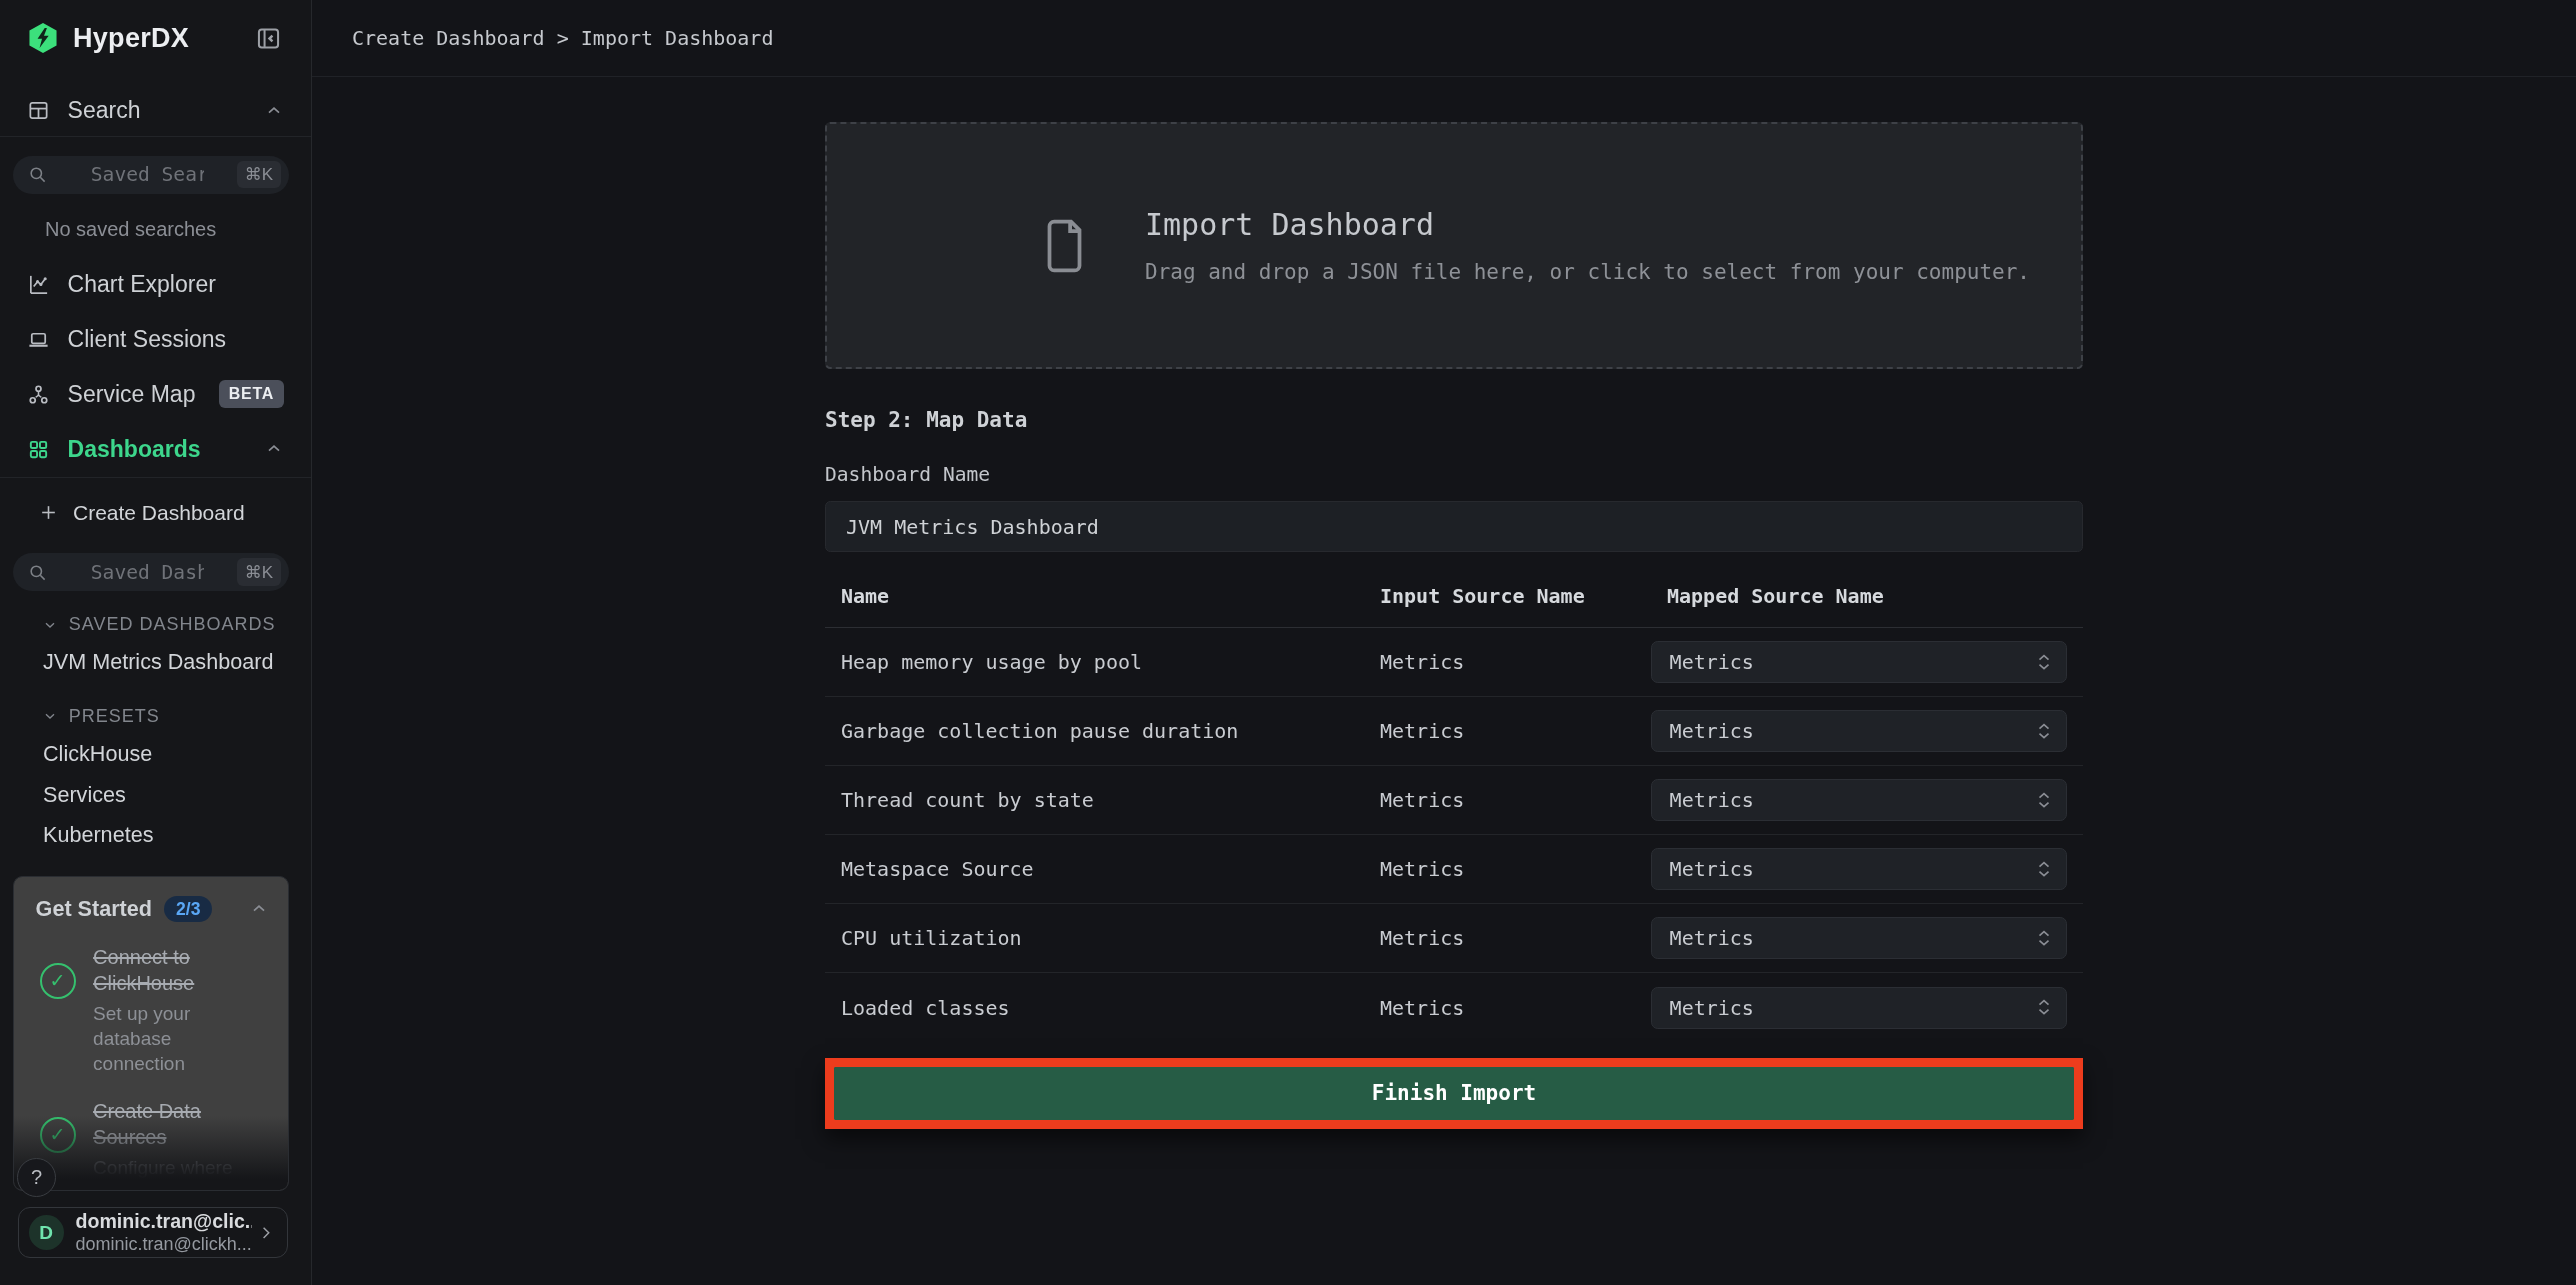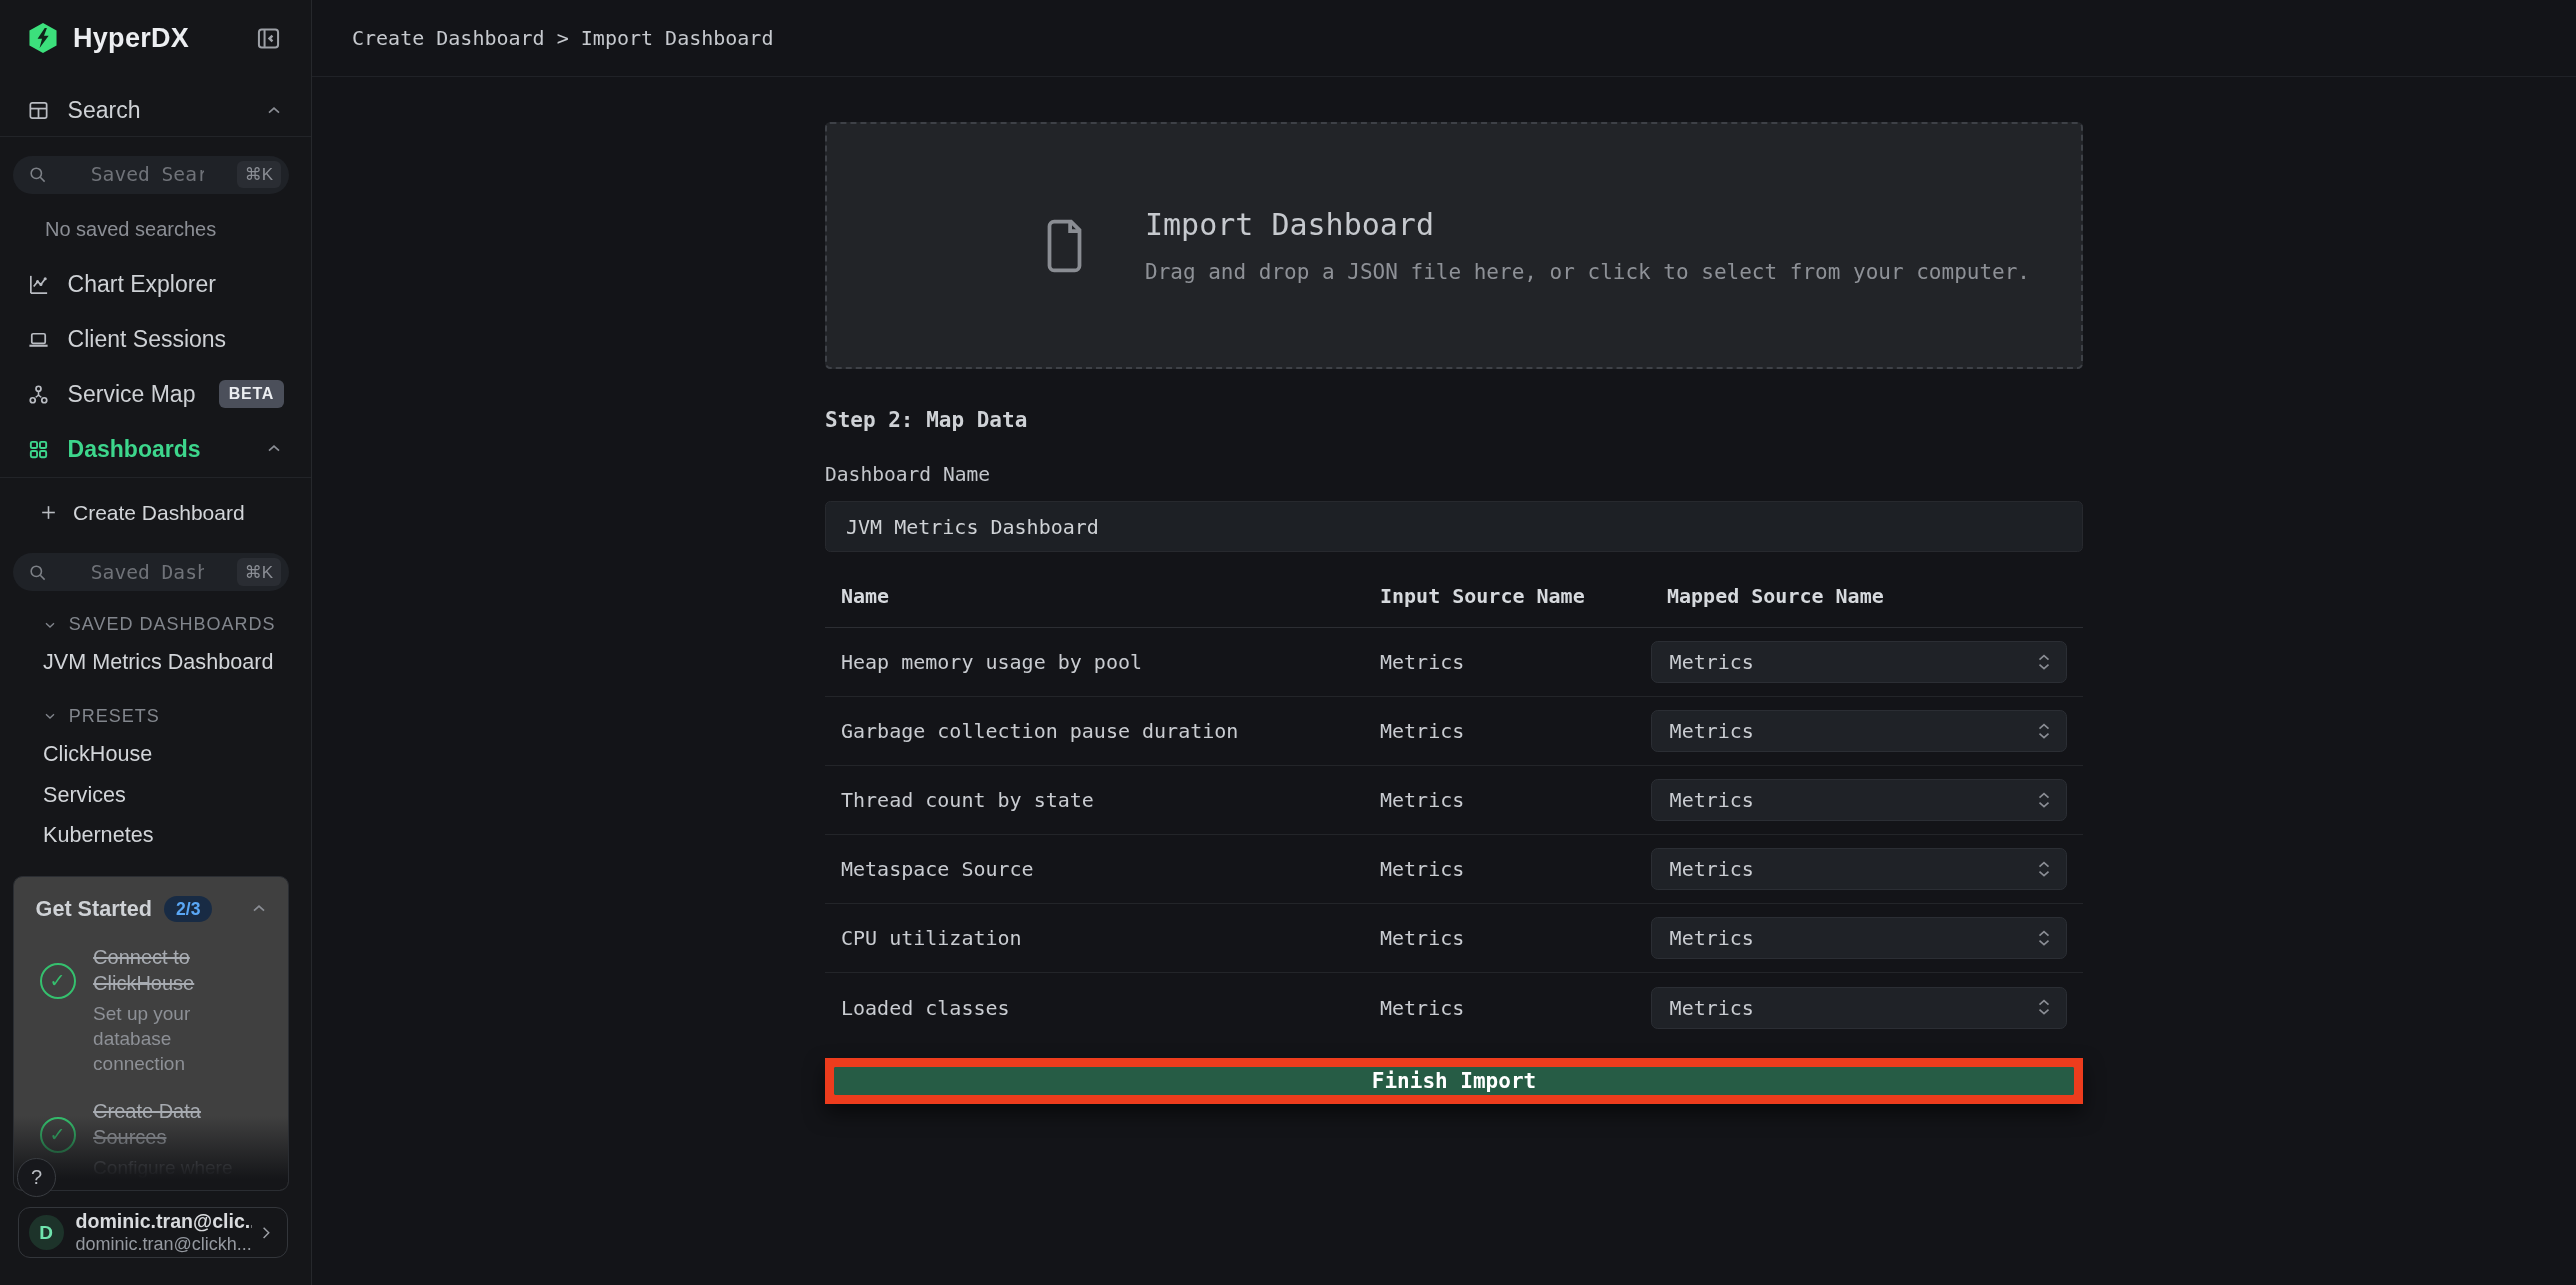--- a/index.html
+++ b/index.html
@@ -101,21 +101,21 @@
   .th{font-family:var(--mono);font-size:20px;font-weight:bold;color:#d6d9dd;padding-left:16px;}
   .tbl-body .tbl-row{height:69px;border-bottom:1.4px solid #232529;}
   .tbl-body .tbl-row:last-child{border-bottom:none;}
   .td{font-family:var(--mono);font-size:20px;color:#c9ccd1;padding-left:16px;}
   .select{width:416px;height:42px;background:var(--select-bg);border:1.4px solid #2b2e34;border-radius:6.8px;display:flex;align-items:center;padding:0 16px 0 17.6px;font-family:var(--mono);font-size:20px;color:#c9ccd1;cursor:pointer;}
   .select .sel-val{flex:1;}
   .sel-chev{display:flex;flex-direction:column;align-items:center;gap:1.4px;}
   .sel-chev svg{display:block;}
 
   .finish-wrap{margin-top:16px;background:var(--red);padding:8.8px;box-shadow:0 9.5px 20px rgba(0,0,0,.55);}
-  .finish-btn{height:28px;background:var(--btn-green);display:flex;align-items:center;justify-content:center;font-family:var(--mono);font-size:21px;font-weight:bold;color:#ffffff;cursor:pointer;border-radius:1.4px;}
+  .finish-btn{height:53px;background:var(--btn-green);display:flex;align-items:center;justify-content:center;font-family:var(--mono);font-size:21px;font-weight:bold;color:#ffffff;cursor:pointer;border-radius:1.4px;}
 
   svg{display:block;}
 </style>
 </head>
 <body>
 
 <div class="app">
 
   <aside class="sidebar">
 

